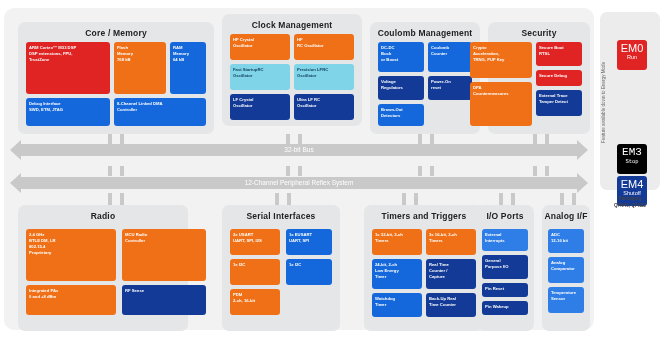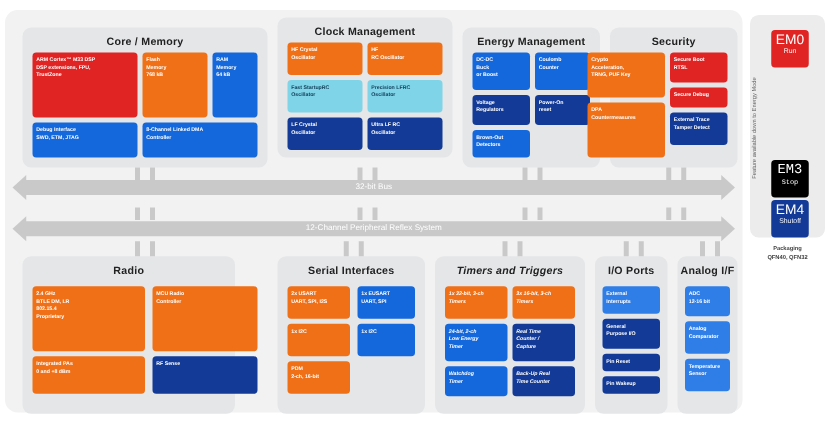--- a/index.html
+++ b/index.html
@@ -51,21 +51,21 @@
     background:#ececec;border-radius:7px;
   }
   .emlabel{
     position:absolute;left:1px;top:10px;width:12px;height:160px;
     font-size:4.6px;color:#666;
     writing-mode:vertical-rl;transform:rotate(180deg);
     text-align:center;white-space:nowrap;
   }
   .em{
     position:absolute;left:17px;width:30px;border-radius:3px;color:#fff;
-    text-align:center;box-sizing:border-box;
+    text-align:center;box-sizing:border-box;margin-top:16px;
   }
   .em .big{display:block;font-size:11px;line-height:12px;padding-top:2px;}
   .em .small{display:block;font-size:5.5px;line-height:7px;}
   .pack{
     position:absolute;left:600px;top:196px;width:60px;
     text-align:center;font-size:4.6px;color:#444;font-weight:bold;line-height:1.5;
   }
 </style>
 </head>
 <body>
@@ -119,21 +119,21 @@
       <div class="blk" style="left: 8px; top: 80px; width: 60px; height: 26px; background: rgb(18, 58, 150);">
         <span class="ln">LF Crystal</span>
         <span class="ln">Oscillator</span>
       </div>
       <div class="blk" style="left: 72px; top: 80px; width: 60px; height: 26px; background: rgb(18, 58, 150);">
         <span class="ln">Ultra LF RC</span>
         <span class="ln">Oscillator</span>
       </div>
     </div>
     <div class="group" style="left: 366px; top: 14px; width: 110px; height: 112px;">
-      <div class="group-title">Energy Management</div>
+      <div class="group-title">Coulomb Management</div>
       <div class="blk" style="left: 8px; top: 20px; width: 46px; height: 30px; background: rgb(20, 104, 220);">
         <span class="ln">DC-DC</span>
         <span class="ln">Buck</span>
         <span class="ln">or Boost</span>
       </div>
       <div class="blk" style="left: 58px; top: 20px; width: 44px; height: 30px; background: rgb(20, 104, 220);">
         <span class="ln">Coulomb</span>
         <span class="ln">Counter</span>
       </div>
       <div class="blk" style="left: 8px; top: 54px; width: 46px; height: 24px; background: rgb(18, 58, 150);">
@@ -206,21 +206,21 @@
         <span class="ln">1x I2C</span>
       </div>
       <div class="blk" style="left: 64px; top: 54px; width: 46px; height: 26px; background: rgb(20, 104, 220);">
         <span class="ln">1x I2C</span>
       </div>
       <div class="blk" style="left: 8px; top: 84px; width: 50px; height: 26px; background: rgb(240, 112, 23);">
         <span class="ln">PDM</span>
         <span class="ln">2-ch, 16-bit</span>
       </div>
     </div>
-    <div class="group" style="left: 344px; top: 197px; width: 120px; height: 126px; font-style: italic;">
+    <div class="group" style="left: 360px; top: 197px; width: 120px; height: 126px;">
       <div class="group-title">Timers and Triggers</div>
       <div class="blk" style="left: 8px; top: 24px; width: 50px; height: 26px; background: rgb(240, 112, 23);">
         <span class="ln">1x 32-bit, 3-ch</span>
         <span class="ln">Timers</span>
       </div>
       <div class="blk" style="left: 62px; top: 24px; width: 50px; height: 26px; background: rgb(240, 112, 23);">
         <span class="ln">3x 16-bit, 3-ch</span>
         <span class="ln">Timers</span>
       </div>
       <div class="blk" style="left: 8px; top: 54px; width: 50px; height: 30px; background: rgb(20, 104, 220);">

